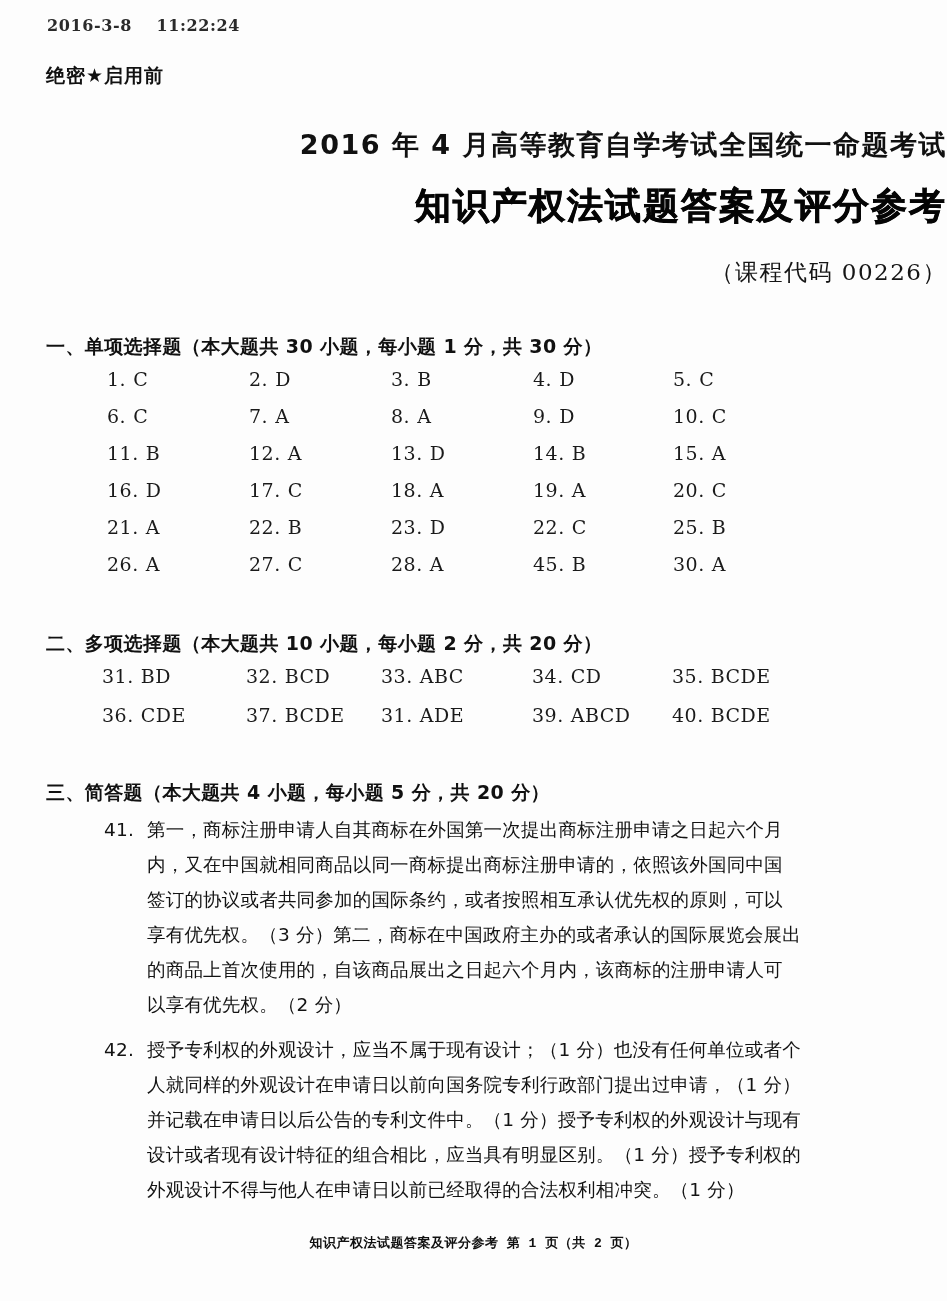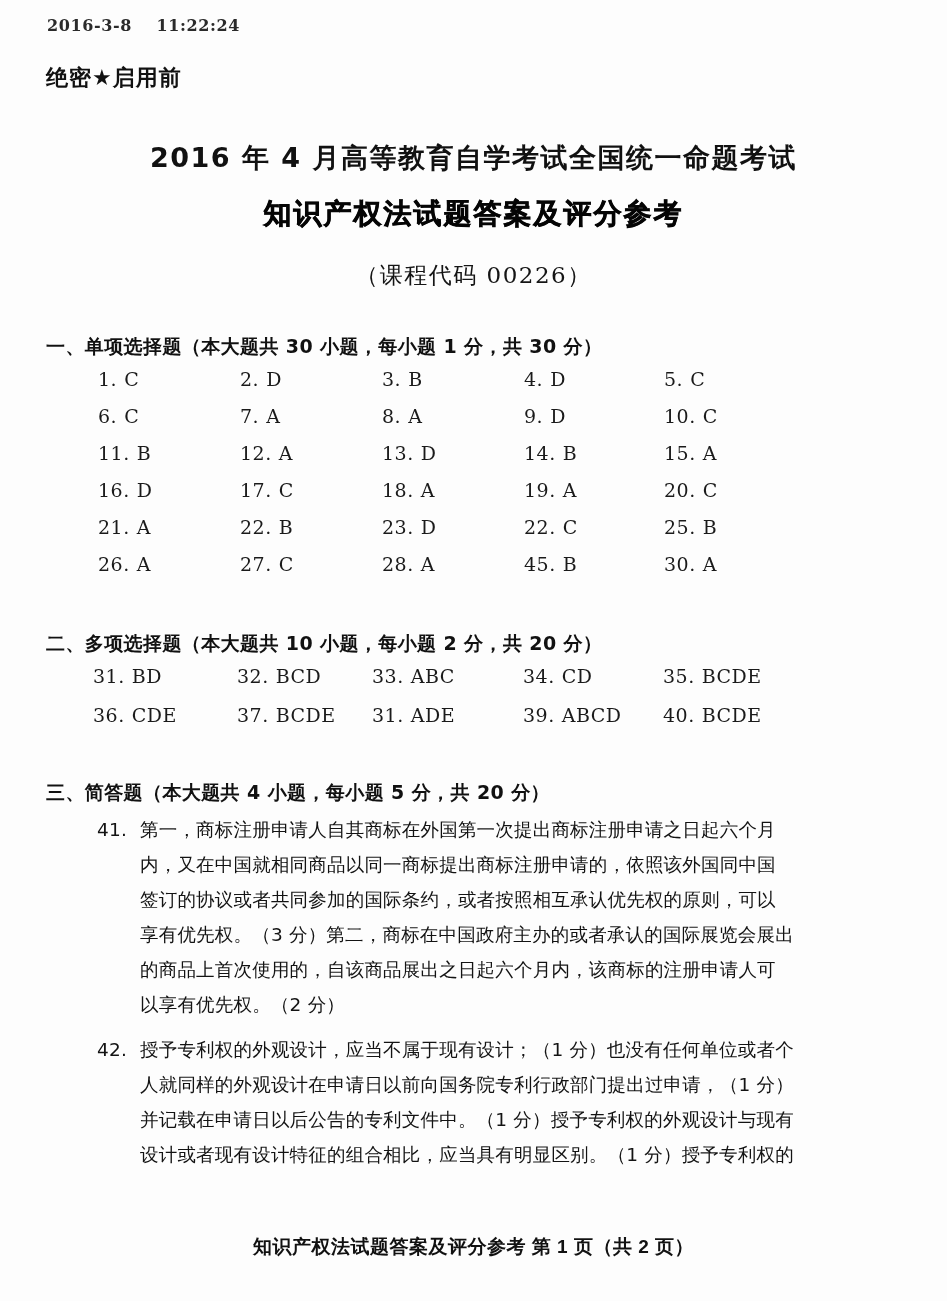--- a/index.html
+++ b/index.html
@@ -34,45 +34,45 @@
     white-space: pre;
     font-weight: bold;
   }
 
   
   .secrecy {
     position: absolute;
     left: 46px;
     top: 63px;
     font-family: "DejaVu Sans", "Liberation Sans", sans-serif;
-    font-size: 22px;
+    font-size: 19px;
     font-weight: 700;
     letter-spacing: 1px;
     color: #111;
   }
 
   
   .title-block {
     position: absolute;
     left: 0;
     right: 0;
-    top: 141px;
-    text-align: center;
+    top: 128px;
+    text-align: right;
   }
   .title-line1 {
     font-family: "DejaVu Sans", "Liberation Sans", sans-serif;
     font-size: 27px;
     font-weight: 700;
     letter-spacing: 1.5px;
     color: #111;
     line-height: 1.25;
   }
   .title-line2 {
     font-family: "DejaVu Sans", "Liberation Sans", sans-serif;
-    font-size: 28px;
+    font-size: 36px;
     font-weight: 700;
     letter-spacing: 2px;
     color: #050505;
     margin-top: 22px;
     line-height: 1.2;
     -webkit-text-stroke: 0.6px #050505;
   }
   .course-code {
     font-family: "DejaVu Serif", "Liberation Serif", serif;
     font-size: 23px;
@@ -94,20 +94,21 @@
   }
   #sec1-heading { top: 334px; }
   #sec2-heading { top: 631px; }
   #sec3-heading { top: 780px; }
 
   
   .answer-grid {
     position: absolute;
     left: 0;
     right: 0;
+    padding-left: 9px;
   }
   #single-grid { top: 368px; }
   #multi-grid  { top: 665px; }
 
   .answer-row {
     position: relative;
     height: 37px;
   }
   #multi-grid .answer-row { height: 39px; }
 
@@ -132,21 +133,21 @@
   
   #multi-grid .col0 { left: 93px; }
   #multi-grid .col1 { left: 237px; }
   #multi-grid .col2 { left: 372px; }
   #multi-grid .col3 { left: 523px; }
   #multi-grid .col4 { left: 663px; }
 
   
   .essay-block {
     position: absolute;
-    left: 9px;
+    left: 16px;
     right: 0;
   }
   #q41 { top: 812px; }
   #q42 { top: 1032px; }
 
   .essay-item {
     position: relative;
     font-family: "DejaVu Sans", "Liberation Sans", sans-serif;
     font-size: 18.5px;
     line-height: 35px;
@@ -175,22 +176,22 @@
     white-space: nowrap;
   }
 
   
   .footer {
     position: absolute;
     left: 0;
     right: 0;
     top: 1234px;
     text-align: center;
-    font-family: Liberation Sans, sans-serif;
-    font-size: 19px;
+    font-family: Liberation Mono, monospace;
+    font-size: 13px;
     font-weight: 700;
     letter-spacing: 0.5px;
     color: #111;
   }
 </style>
 </head>
 <body>
 
 <div class="page">
 
@@ -287,19 +288,20 @@
     </div>
 
   <div class="essay-block" id="q42">
       <div class="essay-item">
         <div class="essay-num">42.</div>
         <div class="essay-body">
           <span class="ln">授予专利权的外观设计，应当不属于现有设计；（1 分）也没有任何单位或者个</span>
           <span class="ln">人就同样的外观设计在申请日以前向国务院专利行政部门提出过申请，（1 分）</span>
           <span class="ln">并记载在申请日以后公告的专利文件中。（1 分）授予专利权的外观设计与现有</span>
           <span class="ln">设计或者现有设计特征的组合相比，应当具有明显区别。（1 分）授予专利权的</span>
+          <span class="ln">外观设计不得与他人在申请日以前已经取得的合法权利相冲突。（1 分）</span>
         </div>
       </div>
     </div>
 
   <div class="footer">知识产权法试题答案及评分参考 第 1 页（共 2 页）</div>
 
 </div>
 
 </body></html>

